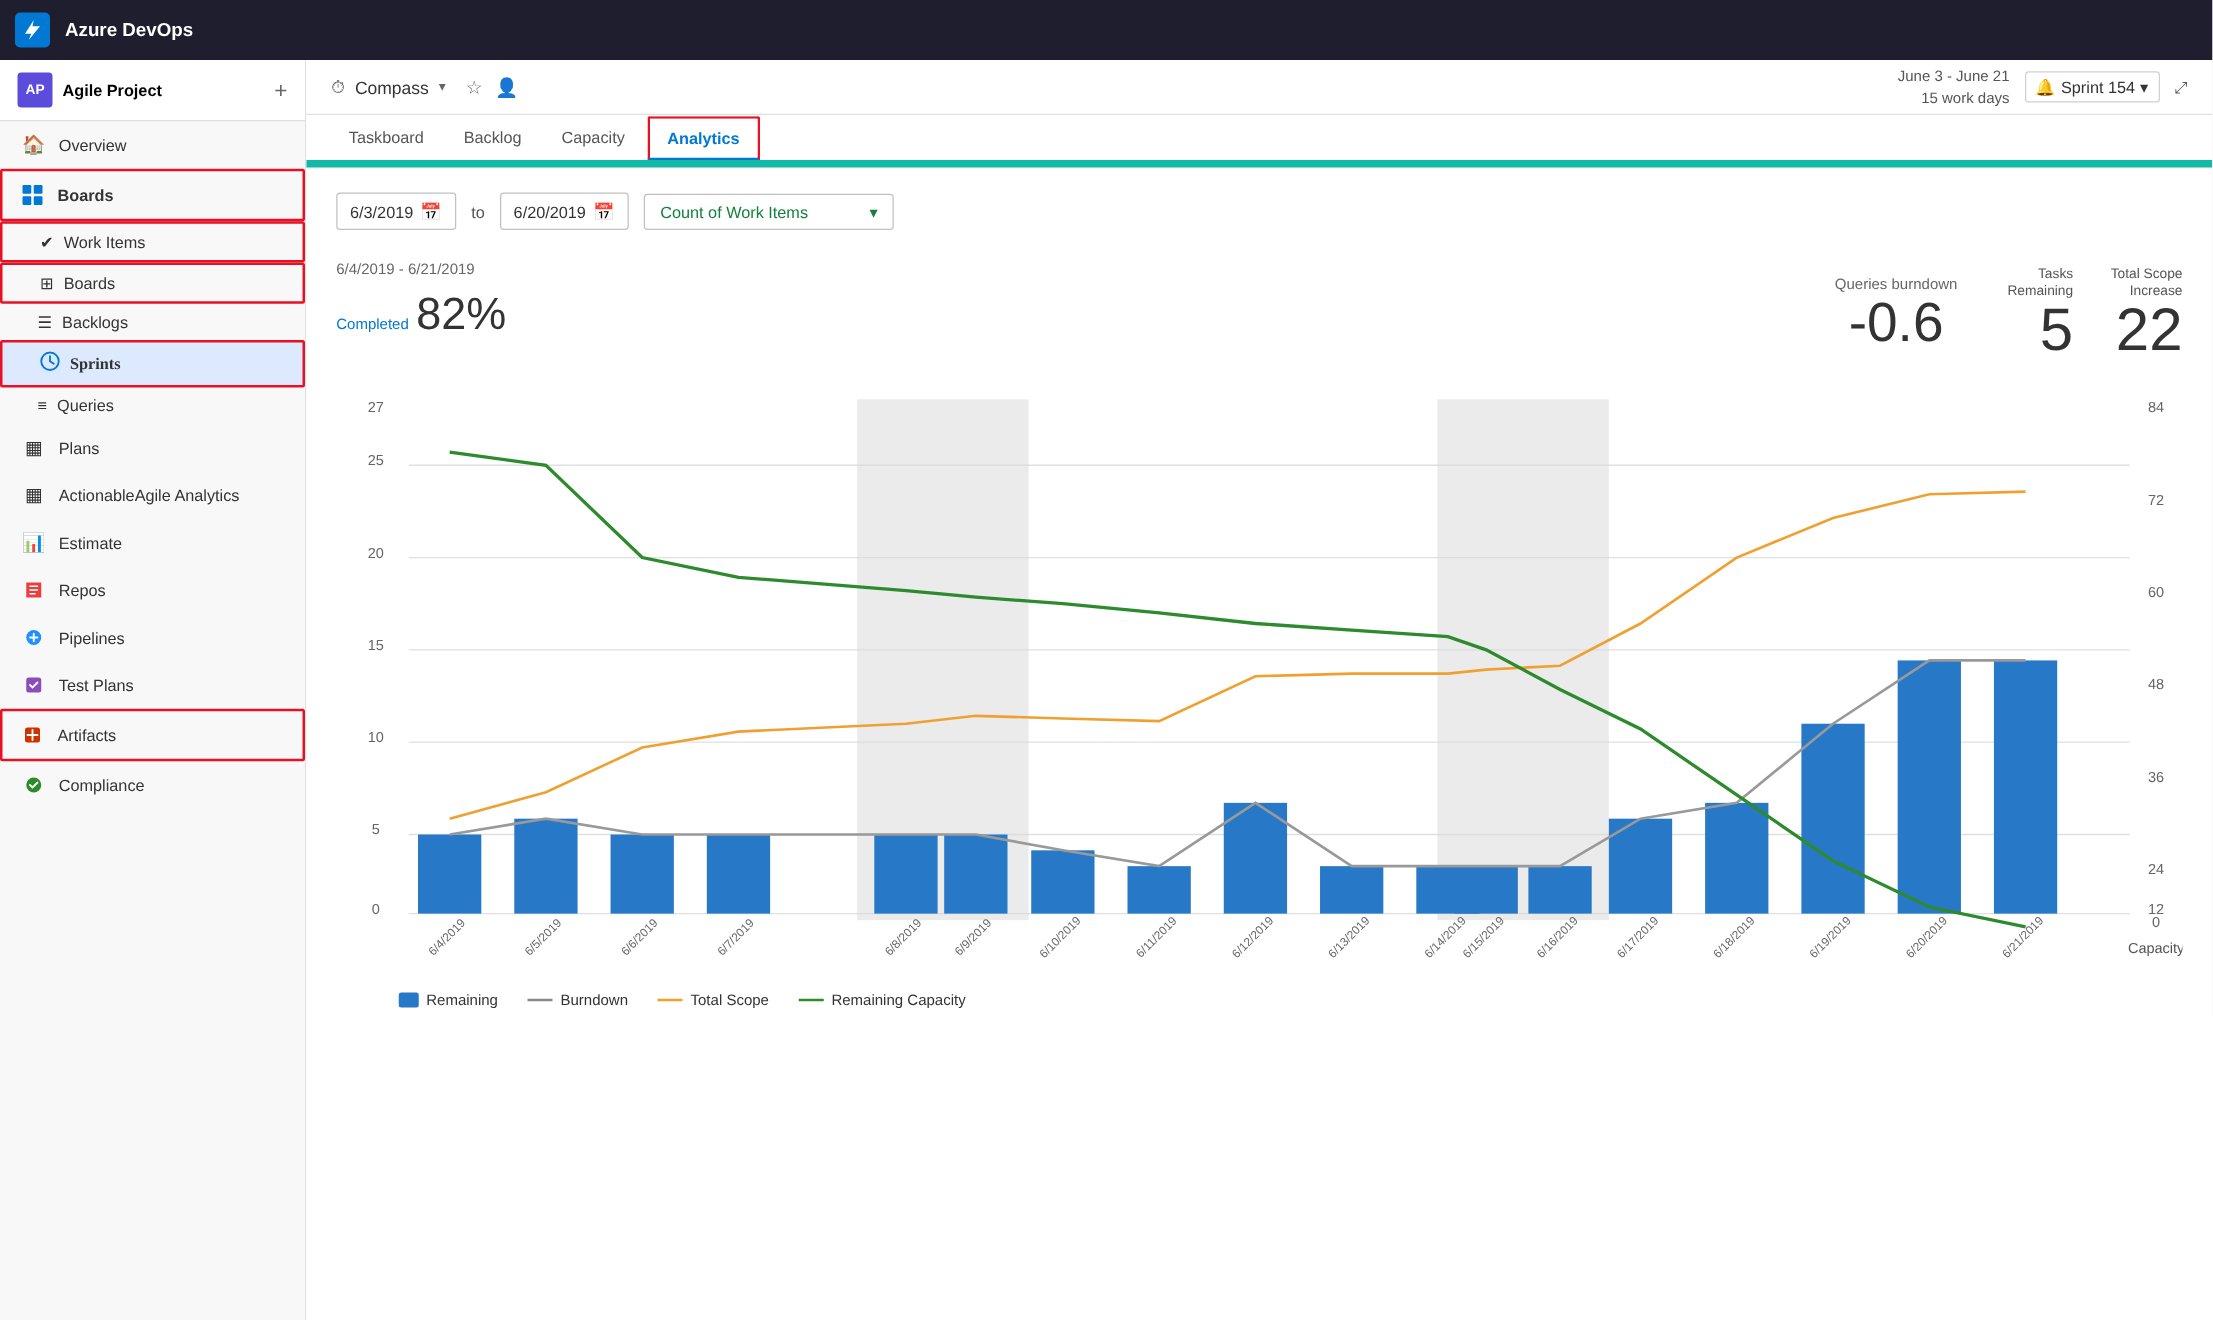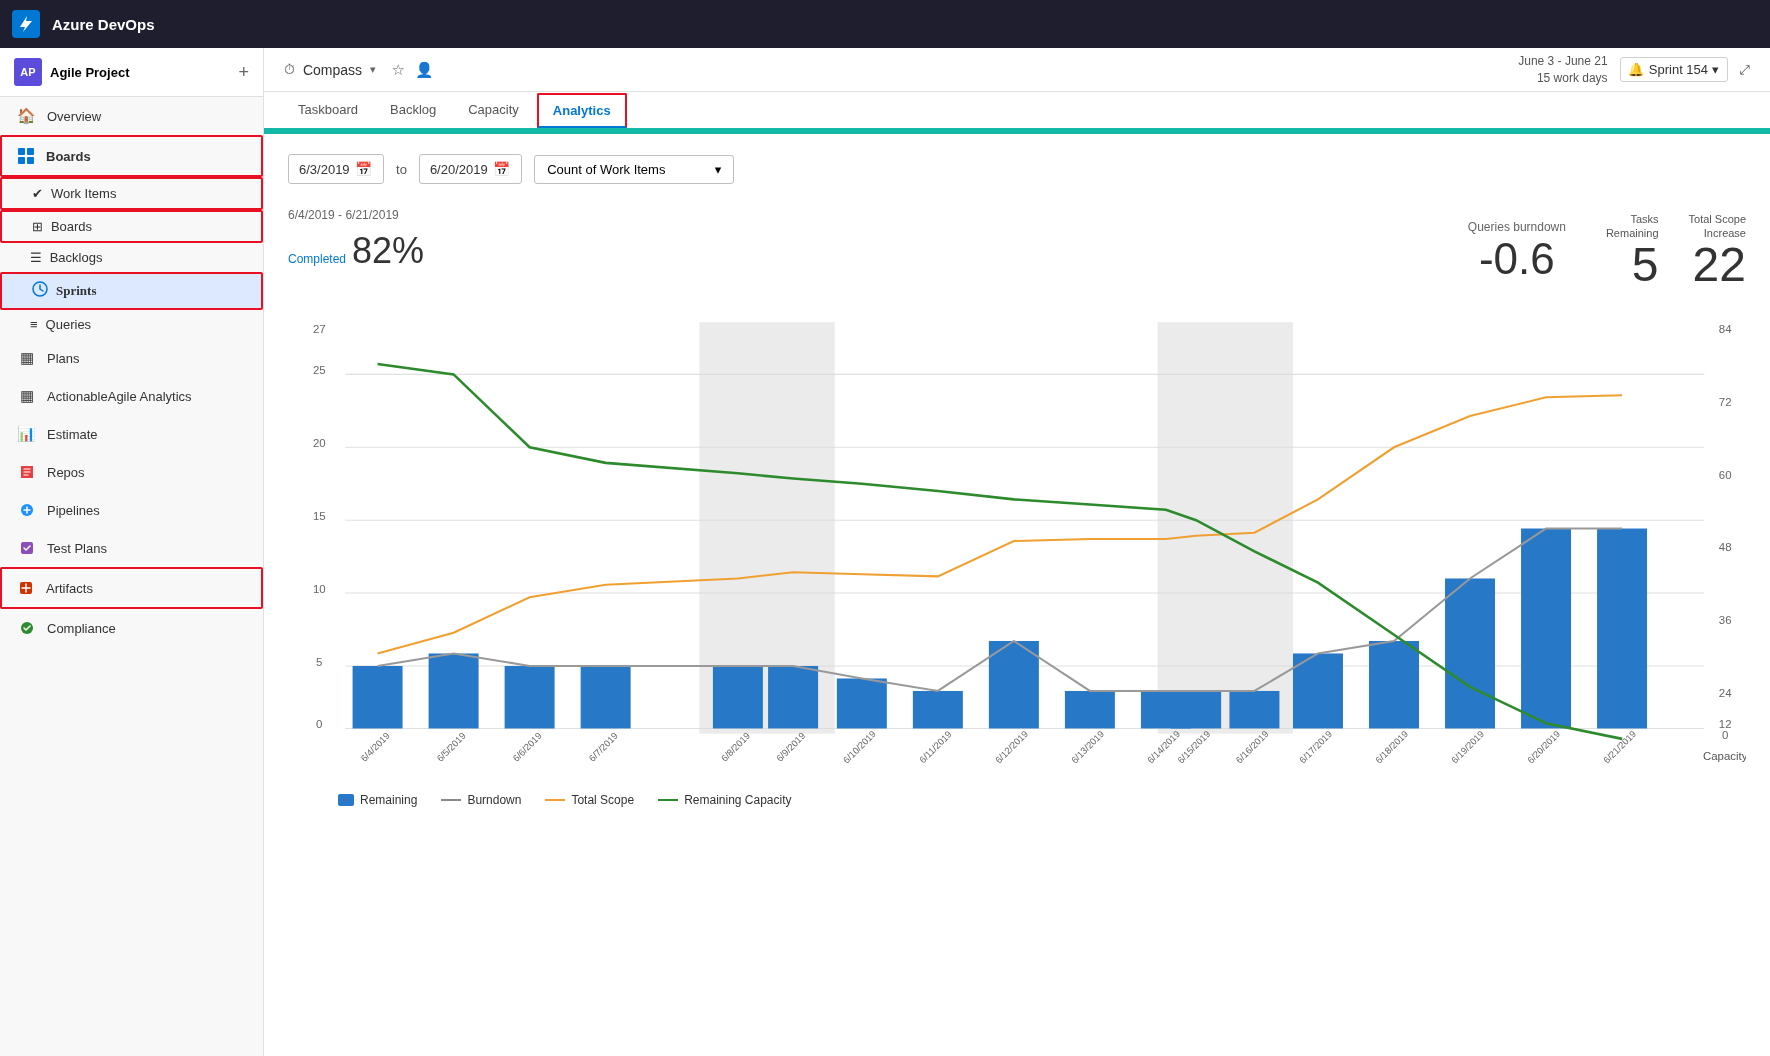--- a/index.html
+++ b/index.html
@@ -8,21 +8,21 @@
     
     .top-bar { height: 48px; background: #1e1e2e; display: flex; align-items: center; padding: 0 12px; gap: 12px; flex-shrink: 0; }
     .azure-logo { width: 28px; height: 28px; background: #0078d4; border-radius: 4px; display: flex; align-items: center; justify-content: center; }
     .azure-logo svg { width: 20px; height: 20px; }
     .top-bar-title { color: white; font-size: 15px; font-weight: 600; }
 
     
     .main-layout { display: flex; flex: 1; overflow: hidden; }
 
     
-    .sidebar { width: 264px; background: #f8f8f8; border-right: 1px solid #e0e0e0; display: flex; flex-direction: column; flex-shrink: 0; overflow-y: auto; }
+    .sidebar { width: 245px; background: #f8f8f8; border-right: 1px solid #e0e0e0; display: flex; flex-direction: column; flex-shrink: 0; overflow-y: auto; }
     .sidebar-project { display: flex; align-items: center; gap: 8px; padding: 10px 14px; border-bottom: 1px solid #e0e0e0; background: #fff; }
     .project-avatar { width: 28px; height: 28px; background: #5b4cdb; border-radius: 3px; display: flex; align-items: center; justify-content: center; color: white; font-size: 11px; font-weight: bold; }
     .project-name { font-weight: 600; font-size: 13px; flex: 1; }
     .project-add { color: #666; font-size: 18px; cursor: pointer; }
 
     .sidebar-item { display: flex; align-items: center; gap: 10px; padding: 9px 14px; cursor: pointer; color: #333; font-size: 13px; border-left: 3px solid transparent; }
     .sidebar-item .icon { width: 20px; height: 20px; display: flex; align-items: center; justify-content: center; font-size: 15px; flex-shrink: 0; }
     .sidebar-sub-item { display: flex; align-items: center; gap: 8px; padding: 7px 14px 7px 30px; cursor: pointer; color: #333; font-size: 13px; }
 
     
@@ -48,21 +48,21 @@
     
     .analytics-content { flex: 1; padding: 20px 24px; overflow-y: auto; }
     .section-title { font-size: 18px; font-weight: 600; color: #1e1e1e; display: flex; align-items: center; gap: 8px; margin-bottom: 18px; }
     .info-icon { width: 16px; height: 16px; border: 1px solid #555; border-radius: 50%; display: flex; align-items: center; justify-content: center; font-size: 10px; color: #555; cursor: pointer; }
 
     
     .filters { display: flex; align-items: center; gap: 12px; margin-bottom: 24px; }
     .date-input { display: flex; align-items: center; gap: 6px; border: 1px solid #c0c0c0; border-radius: 3px; padding: 6px 10px; font-size: 13px; color: #333; background: #fff; }
     .cal-icon { color: #555; font-size: 14px; cursor: pointer; }
     .to-label { font-size: 13px; color: #555; }
-    .dropdown-btn { display: flex; align-items: center; gap: 8px; border: 1px solid #c0c0c0; border-radius: 3px; padding: 6px 12px; font-size: 13px; color: #000000; background: #fff; cursor: pointer; min-width: 200px; }
+    .dropdown-btn { display: flex; align-items: center; gap: 8px; border: 1px solid #c0c0c0; border-radius: 3px; padding: 6px 12px; font-size: 13px; color: #15803d; background: #fff; cursor: pointer; min-width: 200px; }
 
     
     .chart-area { position: relative; height: 480px; margin-top: 8px; }
     .chart-svg { width: 100%; height: 100%; }
 
     
     .legend { display: flex; gap: 24px; align-items: center; margin-top: 12px; padding-left: 50px; }
     .legend-item { display: flex; align-items: center; gap: 6px; font-size: 12px; color: #333; }
     .legend-color { width: 16px; height: 12px; border-radius: 2px; }
     .legend-line { width: 20px; height: 2px; }

